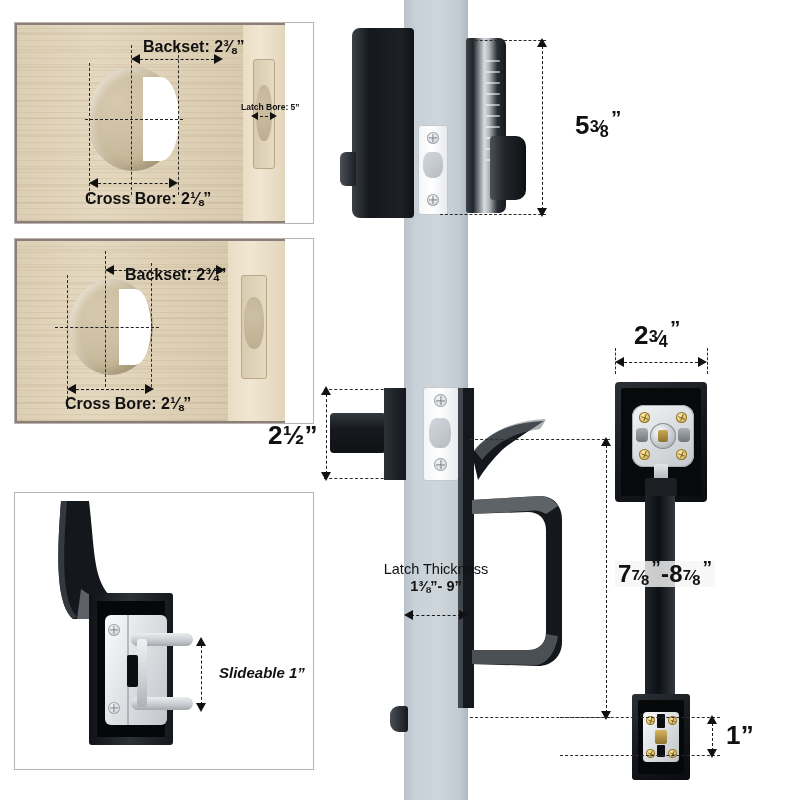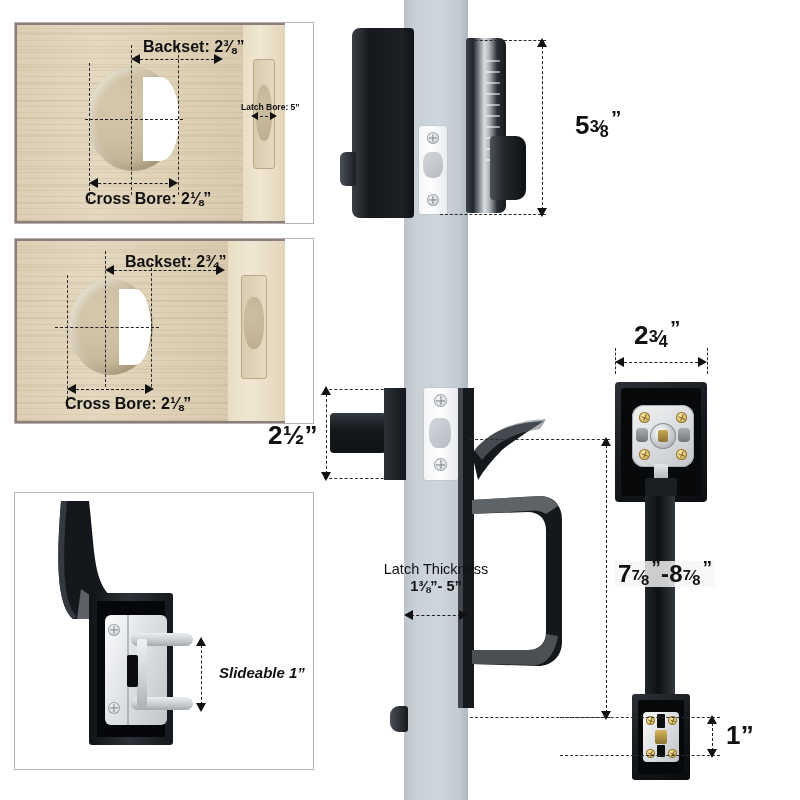--- a/index.html
+++ b/index.html
@@ -135,21 +135,21 @@
   <div class="bore-hole" style="left:104px;top:50px;width:32px;height:76px;border-radius:0 50% 50% 0/0 50% 50% 0;"></div>
 
   <div class="mortise" style="left:226px;top:36px;width:26px;height:104px;border-radius:3px;"></div>
   <div class="mortise-hole" style="left:229px;top:58px;width:20px;height:52px;"></div>
 
   <div class="ext-v" style="left:90px;top:12px;height:136px;"></div>
   <div class="ext-v" style="left:136px;top:24px;height:124px;"></div>
   <div class="dl-h" style="left:94px;top:31px;width:112px;"></div>
   <div class="arw arw-l" style="left:90px;top:26px;"></div>
   <div class="arw arw-r" style="left:201px;top:26px;"></div>
-  <div class="lbl lbl-sm" style="left:110px;top:15px;">Backset: 2¾”</div>
+  <div class="lbl lbl-sm" style="left:110px;top:28px;">Backset: 2¾”</div>
 
   <div class="ext-v" style="left:52px;top:36px;height:134px;"></div>
   <div class="dl-h" style="left:56px;top:150px;width:78px;"></div>
   <div class="arw arw-l" style="left:52px;top:145px;"></div>
   <div class="arw arw-r" style="left:130px;top:145px;"></div>
   <div class="lbl lbl-sm" style="left:50px;top:157px;">Cross Bore: 2⅛”</div>
 
   <div class="dcl" style="left:40px;top:88px;width:104px;"></div>
 </div>
 
@@ -242,21 +242,21 @@
   <rect x="0" y="0" width="5" height="320" fill="#4b5259" opacity="0.8"></rect>
   <path d="M14 66 C28 46 52 34 86 33 C70 44 56 52 44 62 C34 72 26 82 20 92 Z" fill="#14171b"></path>
   <path d="M16 62 C34 42 58 32 88 31 C86 35 84 38 82 41 C56 44 36 56 24 72 Z" fill="#6d747b" opacity="0.55"></path>
   <path d="M12 112 L82 108 C96 108 104 118 104 132 L104 254 C104 268 94 278 80 278 L12 276 L12 262 L70 262 C80 262 88 256 88 244 L88 142 C88 130 80 124 70 124 L12 126 Z" fill="#14171b"></path>
   <path d="M14 112 L82 108 C90 108 96 112 100 118 L88 126 C82 122 76 122 70 123 L14 126 Z" fill="#8f969d" opacity="0.6"></path>
   <path d="M14 262 L70 262 C80 262 88 256 88 246 L100 248 C98 262 90 276 78 277 L14 276 Z" fill="#8f969d" opacity="0.45"></path>
 </svg>
 
 <div class="lbl lbl-thick" style="left:376px;top:562px;width:120px;text-align:center;font-weight:normal;">
   <div style="font-size:14.5px;">Latch Thickness</div>
-  <div style="font-size:14.5px;margin-top:2px;font-weight:bold;">1⅜”- 5”</div>
+  <div style="font-size:14.5px;margin-top:2px;font-weight:bold;">1⅜”- 9”</div>
 </div>
 <div class="dl-h" style="left:411px;top:615px;width:50px;"></div>
 <div class="arw arw-l" style="left:404px;top:610px;"></div>
 <div class="arw arw-r" style="left:459px;top:610px;"></div>
 
 <div class="blk" style="left:390px;top:706px;width:18px;height:26px;border-radius:9px 3px 3px 9px;
             background:linear-gradient(90deg,#4a5057,#15181c);"></div>
 
 <div class="lbl lbl-big" style="left:634px;top:322px;">
   <span>2</span><span class="frac"><span>3</span>⁄<sub>4</sub></span><span class="qt">”</span>

